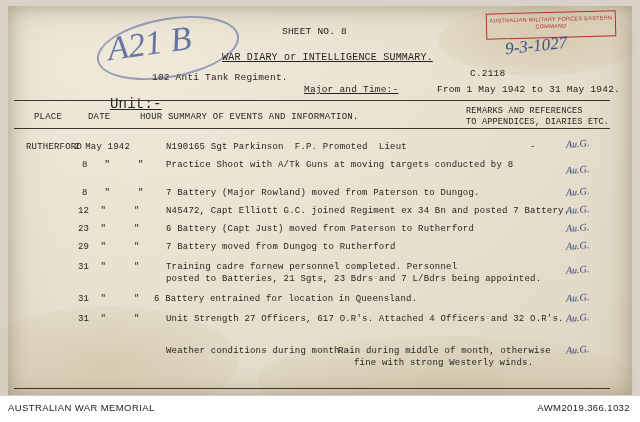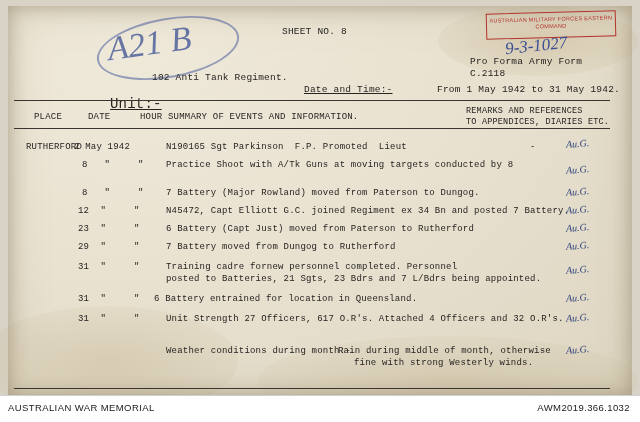--- a/index.html
+++ b/index.html
@@ -206,25 +206,25 @@
   </div>
 
   <div id="scrawl-ellipse"></div>
   <div id="scrawl">A21 B</div>
 
   <div id="stamp">AUSTRALIAN MILITARY FORCES
 EASTERN COMMAND</div>
   <div id="stamp-no">9-3-1027</div>
 
   <div class="t" id="sheet-no">SHEET NO. 8</div>
+  <div class="t u" id="title">WAR DIARY or INTELLIGENCE SUMMARY.</div>
   <div class="t u" id="unit-label">Unit:-</div>
   <div class="t" id="unit-value">102 Anti Tank Regiment.</div>
-  <div class="t" id="proforma1">Pro Forma Army Form</div>
   <div class="t" id="proforma2">C.2118</div>
-  <div class="t u" id="dt-label">Date and Time:-</div>
+  <div class="t u" id="dt-label">Major and Time:-</div>
   <div class="t" id="dt-value">From 1 May 1942 to 31 May 1942.</div>
 
   <div class="rule" id="rule-top"></div>
   <div class="rule" id="rule-mid"></div>
   <div class="rule" id="rule-bottom"></div>
 
   <div class="t" id="h-place">PLACE</div>
   <div class="t" id="h-date">DATE</div>
   <div class="t" id="h-hour">HOUR SUMMARY OF EVENTS AND INFORMATION.</div>
   <div class="t" id="h-rem1">REMARKS AND REFERENCES</div>

